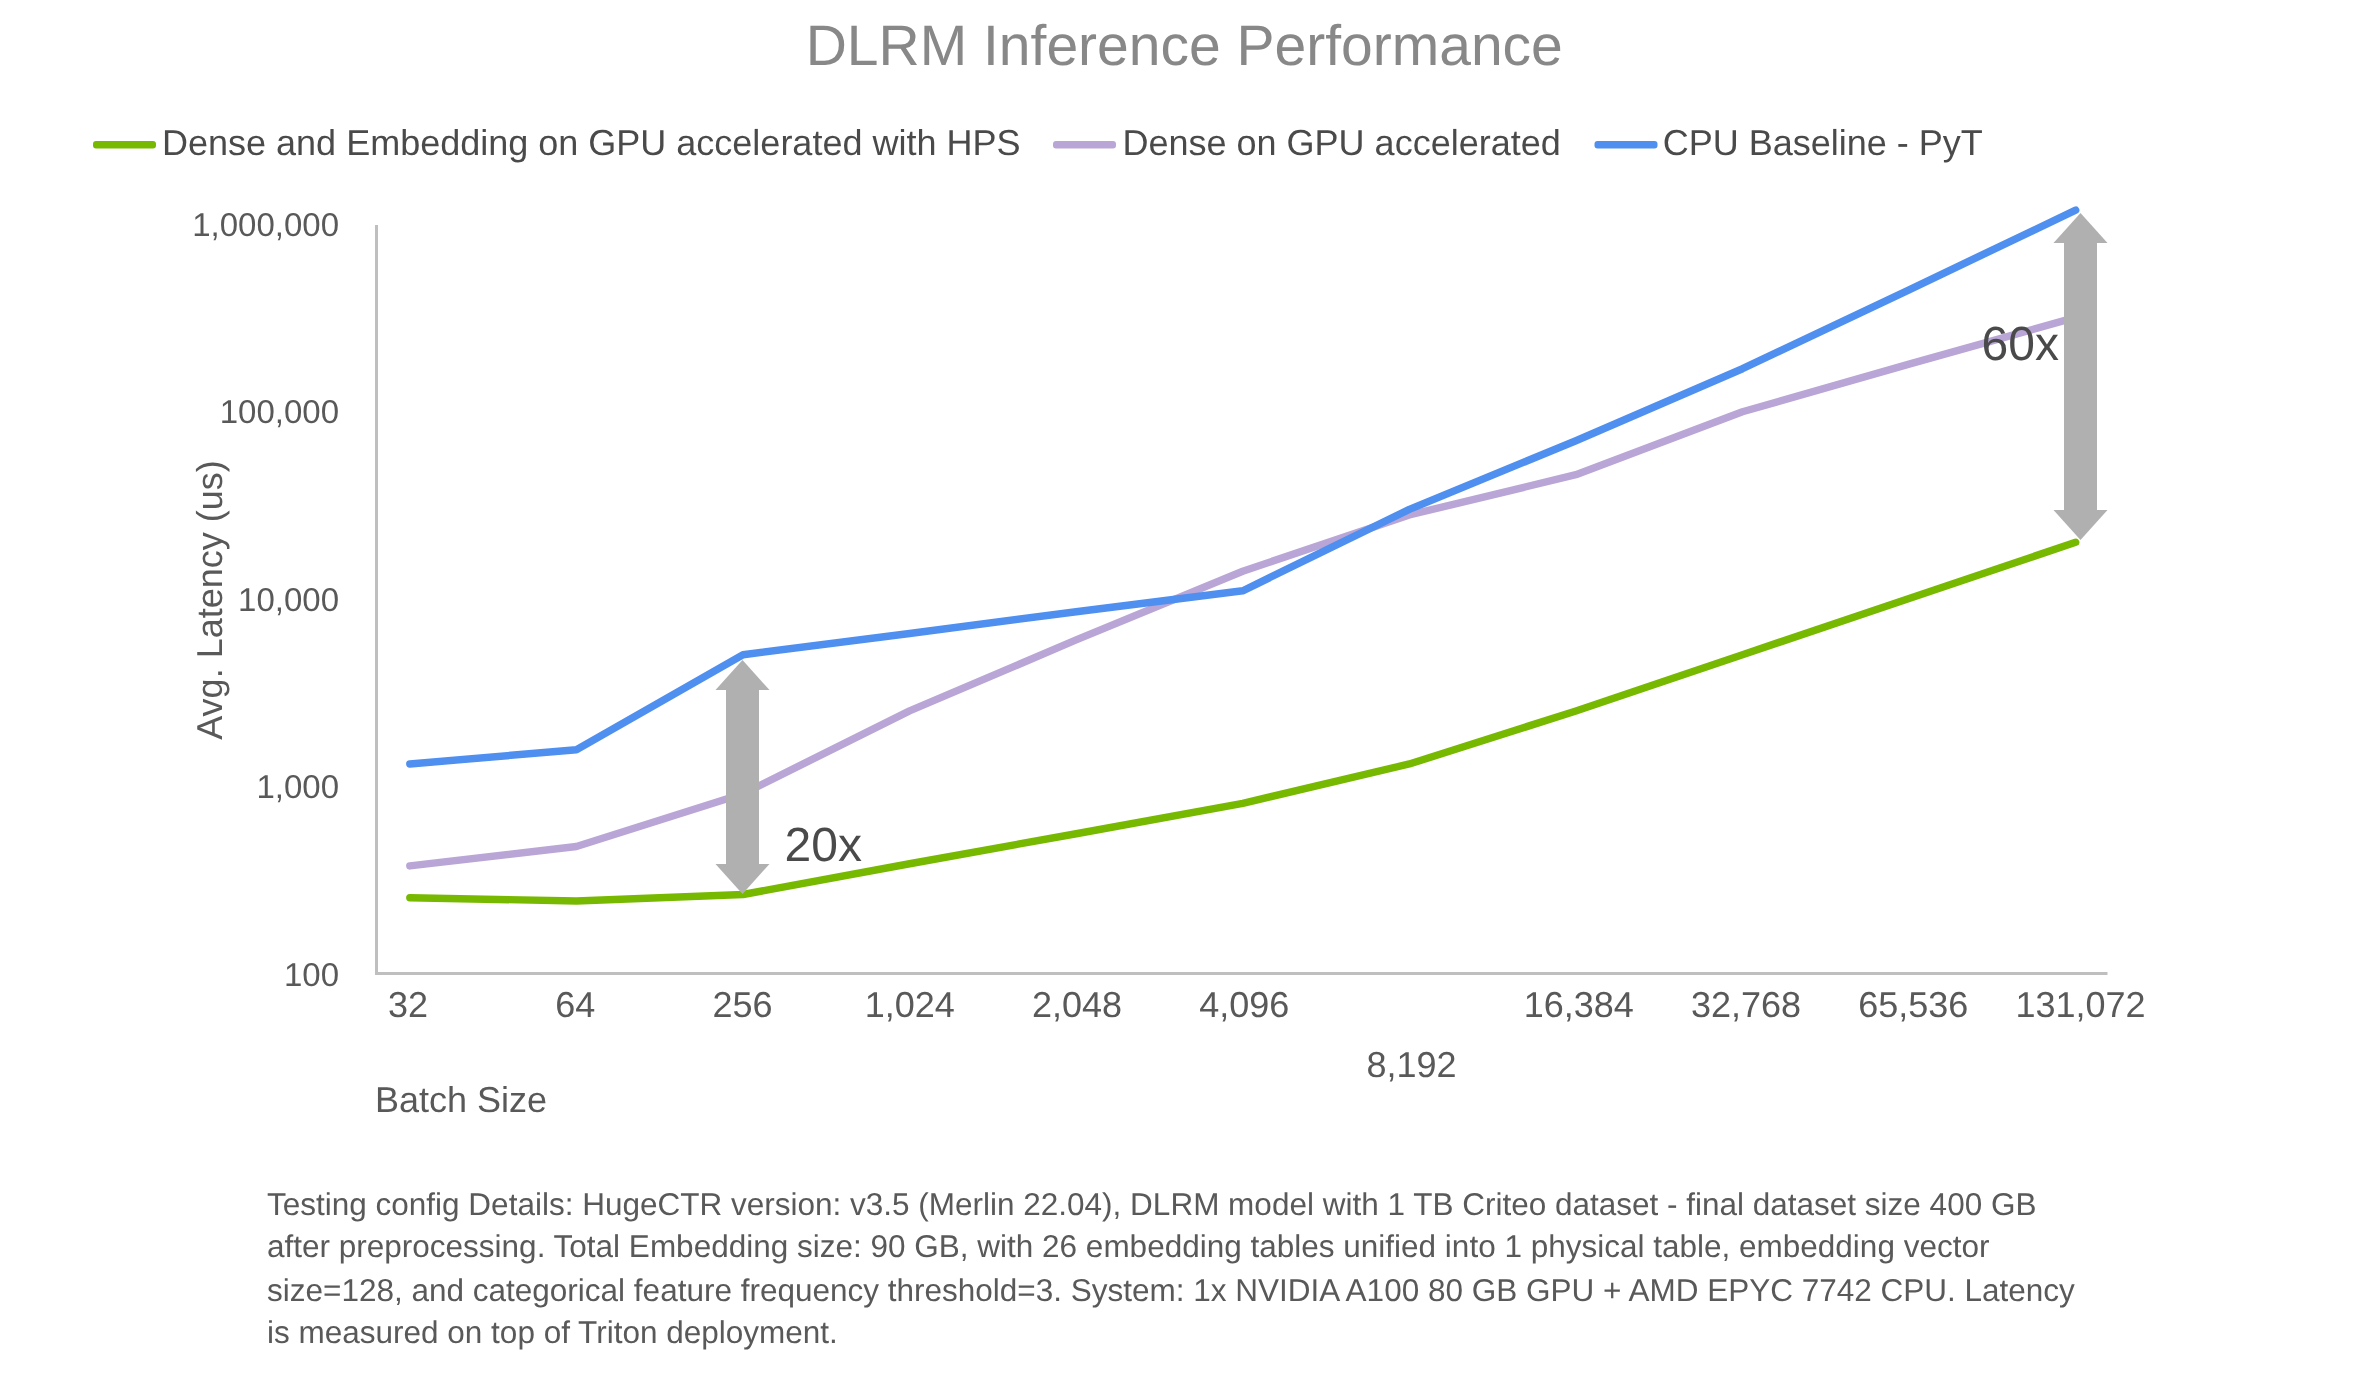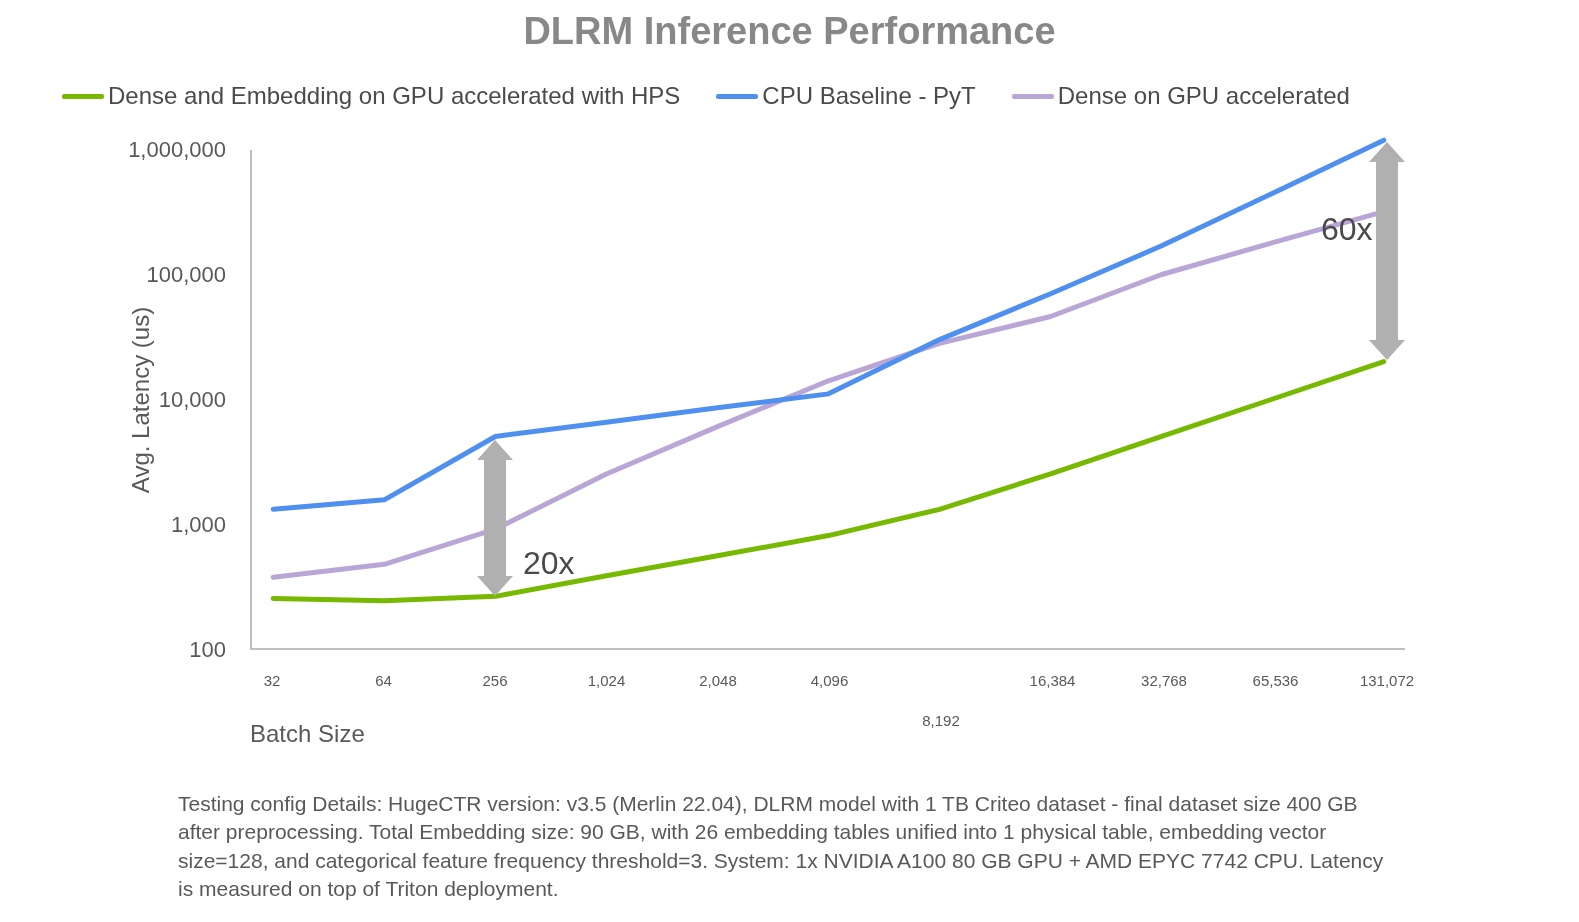--- a/index.html
+++ b/index.html
@@ -18,31 +18,29 @@
     height: 922px;
   }
   .title {
     position: absolute;
     top: 10px;
     left: 0;
     width: 100%;
     text-align: center;
     font-size: 38px;
     color: #888;
-    font-weight: bold;
   }
   .legend {
     position: absolute;
     top: 82px;
     left: 62px;
     display: flex;
     align-items: center;
     font-size: 24px;
     color: #4a4a4a;
-    gap: 14px;
   }
   .legend .swatch {
     display: inline-block;
     width: 42px;
     height: 5px;
     border-radius: 2px;
     margin-right: 4px;
     vertical-align: middle;
   }
   .legend .entry { display:flex; align-items:center; margin-right: 22px;}
@@ -62,22 +60,22 @@
     transform: translateY(-50%);
     padding-right: 26px;
     font-size: 22px;
     color: #595959;
     white-space: nowrap;
   }
   .x-tick-label {
     position: absolute;
     top: 100%;
     transform: translateX(-50%);
-    padding-top: 24px;
-    font-size: 15px;
+    padding-top: 9px;
+    font-size: 24px;
     color: #595959;
     white-space: nowrap;
   }
   .y-axis-title {
     position: absolute;
     left: 48px;
     top: 150px;
     height: 500px;
     display:flex;
     align-items:center;
@@ -143,26 +141,26 @@
 <div class="chart-wrap">
 
   <div class="title">DLRM Inference Performance</div>
 
   <div class="legend">
     <div class="entry">
       <span class="swatch" style="background:#76b900"></span>
       <span>Dense and Embedding on GPU accelerated with HPS</span>
     </div>
     <div class="entry">
+      <span class="swatch" style="background:#b9a6d6"></span>
+      <span>Dense on GPU accelerated</span>
+    </div>
+    <div class="entry">
       <span class="swatch" style="background:#4f8ff0"></span>
       <span>CPU Baseline - PyT</span>
-    </div>
-    <div class="entry">
-      <span class="swatch" style="background:#b9a6d6"></span>
-      <span>Dense on GPU accelerated</span>
     </div>
   </div>
 
   <div class="y-axis-title">
     <span>Avg. Latency (us)</span>
   </div>
 
   <div class="plot-area" id="plot">
     <svg class="lines" id="svg-lines" viewBox="0 0 1155 500">
         <path d="M20 450.2574989159953 L131.5 452.47359478604926 L243 448.12833150364776 L354.5 427.52705042289875 L466 407.45466381321955 L577.5 387.113751626007 L689 360.7570809616454 L800.5 325.2574989159953 L912 287.6287494579976 L1023.5 250 L1135 212.37125054200237 " fill="none" stroke="#76b900" stroke-width="5" stroke-linejoin="round" stroke-linecap="round"></path>

